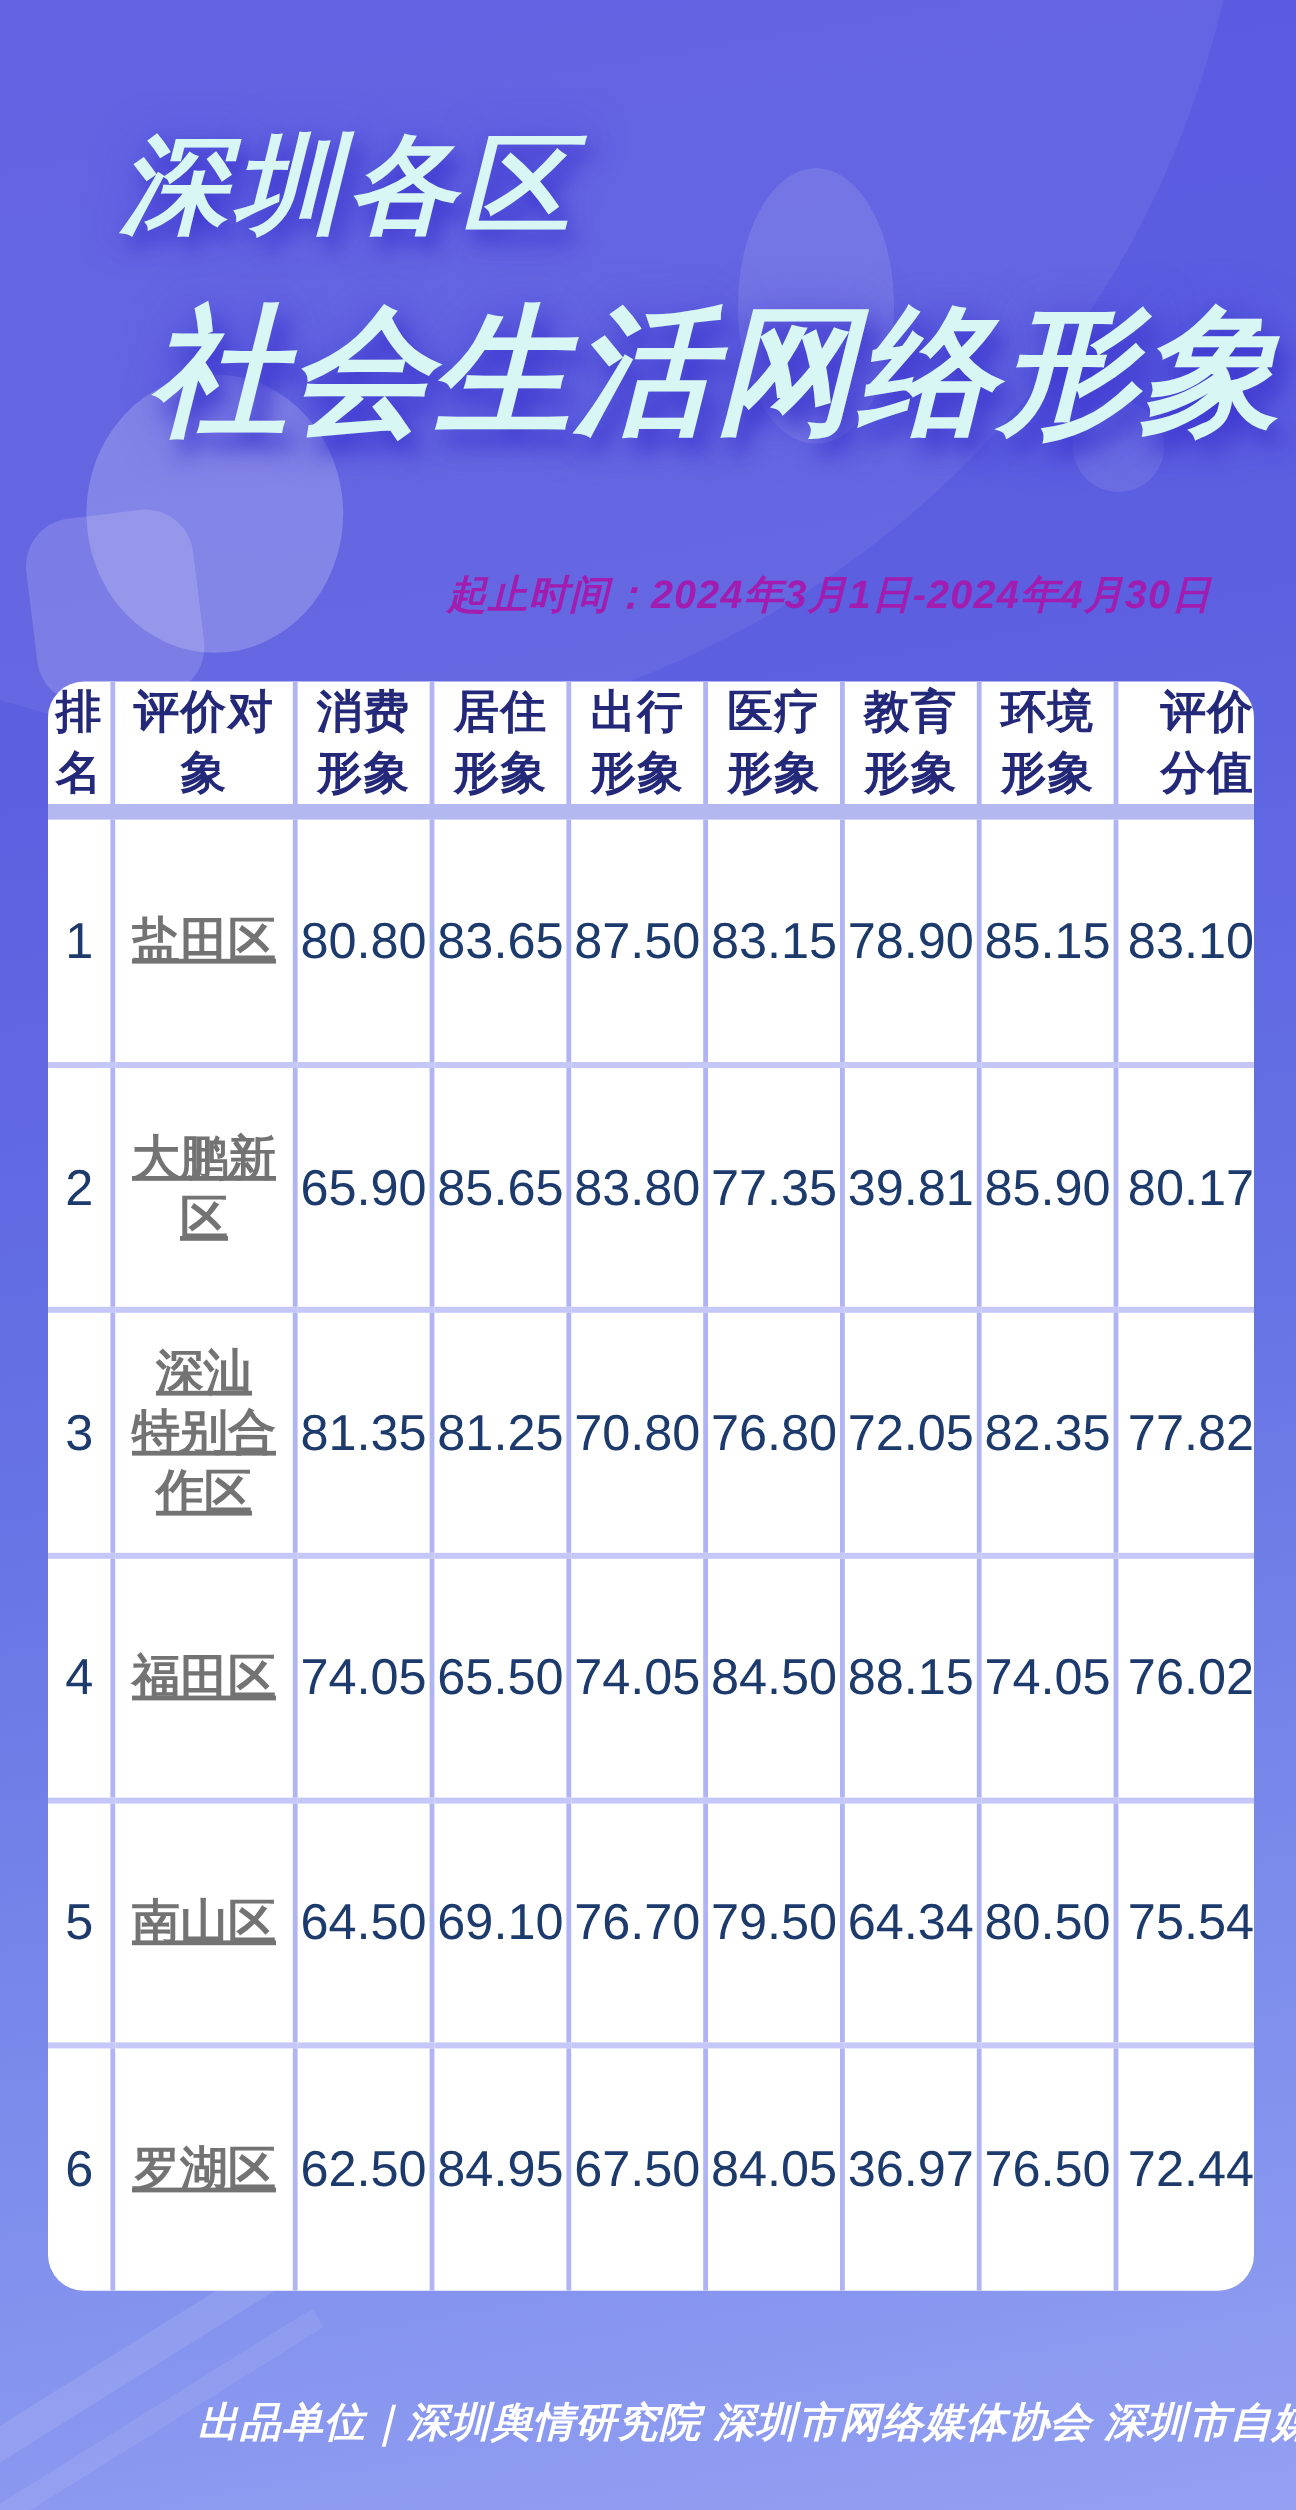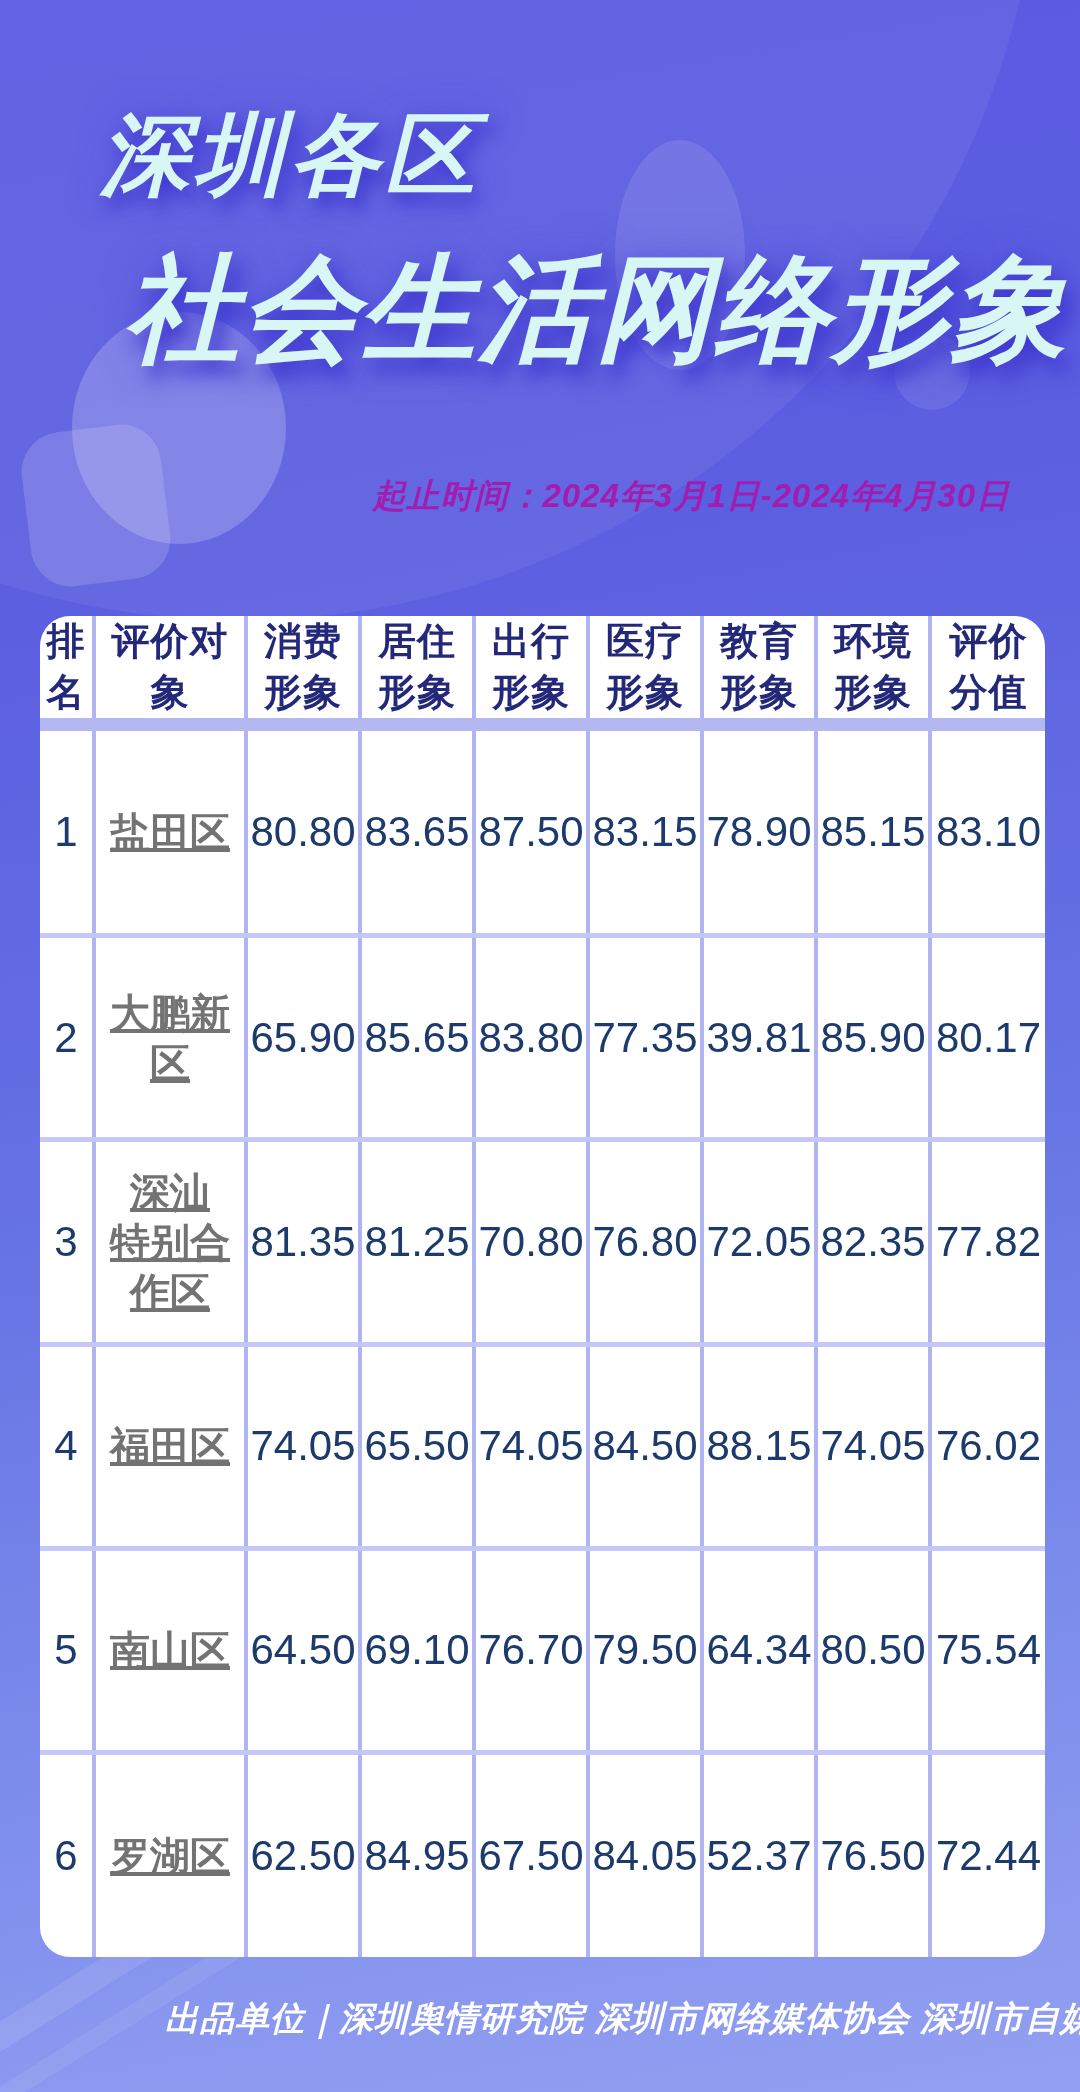--- a/index.html
+++ b/index.html
@@ -58,29 +58,29 @@
   }
   .date-range {
     position: absolute; right: 70px; top: 474px;
     font-size: 33px; font-weight: bold; font-style: italic;
     color: #a21caf; letter-spacing: 1px; white-space: nowrap;
   }
   
   .card {
     position: absolute; left: 40px; top: 568px;
     width: 1005px; height: 1341px;
-    background: #ffffff; border-radius: 30px; overflow: hidden; margin-top: 48px;
+    background: #ffffff; border-radius: 30px; overflow: hidden;
   }
   table.score-table {
     width: 100%; height: 100%;
     border-collapse: collapse; table-layout: fixed;
   }
   .score-table td, .score-table th { text-align: center; vertical-align: middle; padding: 0; }
   .score-table th, .score-table td { border-right: 4px solid #b0b4f2; }
-  .score-table th:last-child, .score-table td:last-child { border-right: none; }
+  .score-table th:last-child, .score-table td:last-child { border-right: none; text-align: right; }
   tr.header-row { height: 100px; }
   tr.header-row th {
     color: #232878; font-size: 38px; font-weight: 700; letter-spacing: 1px;
   }
   tr.band-row { height: 13px; }
   tr.band-row td { background: #b4b8f0; border: none; }
   tr.data-row { height: 204px; }
   tr.data-row + tr.data-row td { border-top: 5px solid #c4c7f8; }
   td.cell-rank  { color: #1c3a6c; font-size: 42px; font-weight: 500; }
   td.cell-name  { color: #737373; font-size: 40px; font-weight: 600; white-space: pre-line; line-height: 1.25; text-decoration: underline; }
@@ -195,21 +195,21 @@
       <td class="cell-value">80.50</td>
       <td class="cell-value">75.54</td>
     </tr>
     <tr class="data-row">
       <td class="cell-rank">6</td>
       <td class="cell-name">罗湖区</td>
       <td class="cell-value">62.50</td>
       <td class="cell-value">84.95</td>
       <td class="cell-value">67.50</td>
       <td class="cell-value">84.05</td>
-      <td class="cell-value">52.37</td>
+      <td class="cell-value">36.97</td>
       <td class="cell-value">76.50</td>
       <td class="cell-value">72.44</td>
     </tr>
   </tbody>
     </table>
 </div>
 
 <div class="footer">出品单位｜深圳舆情研究院 深圳市网络媒体协会 深圳市自媒体协会</div>
 
 </body></html>

